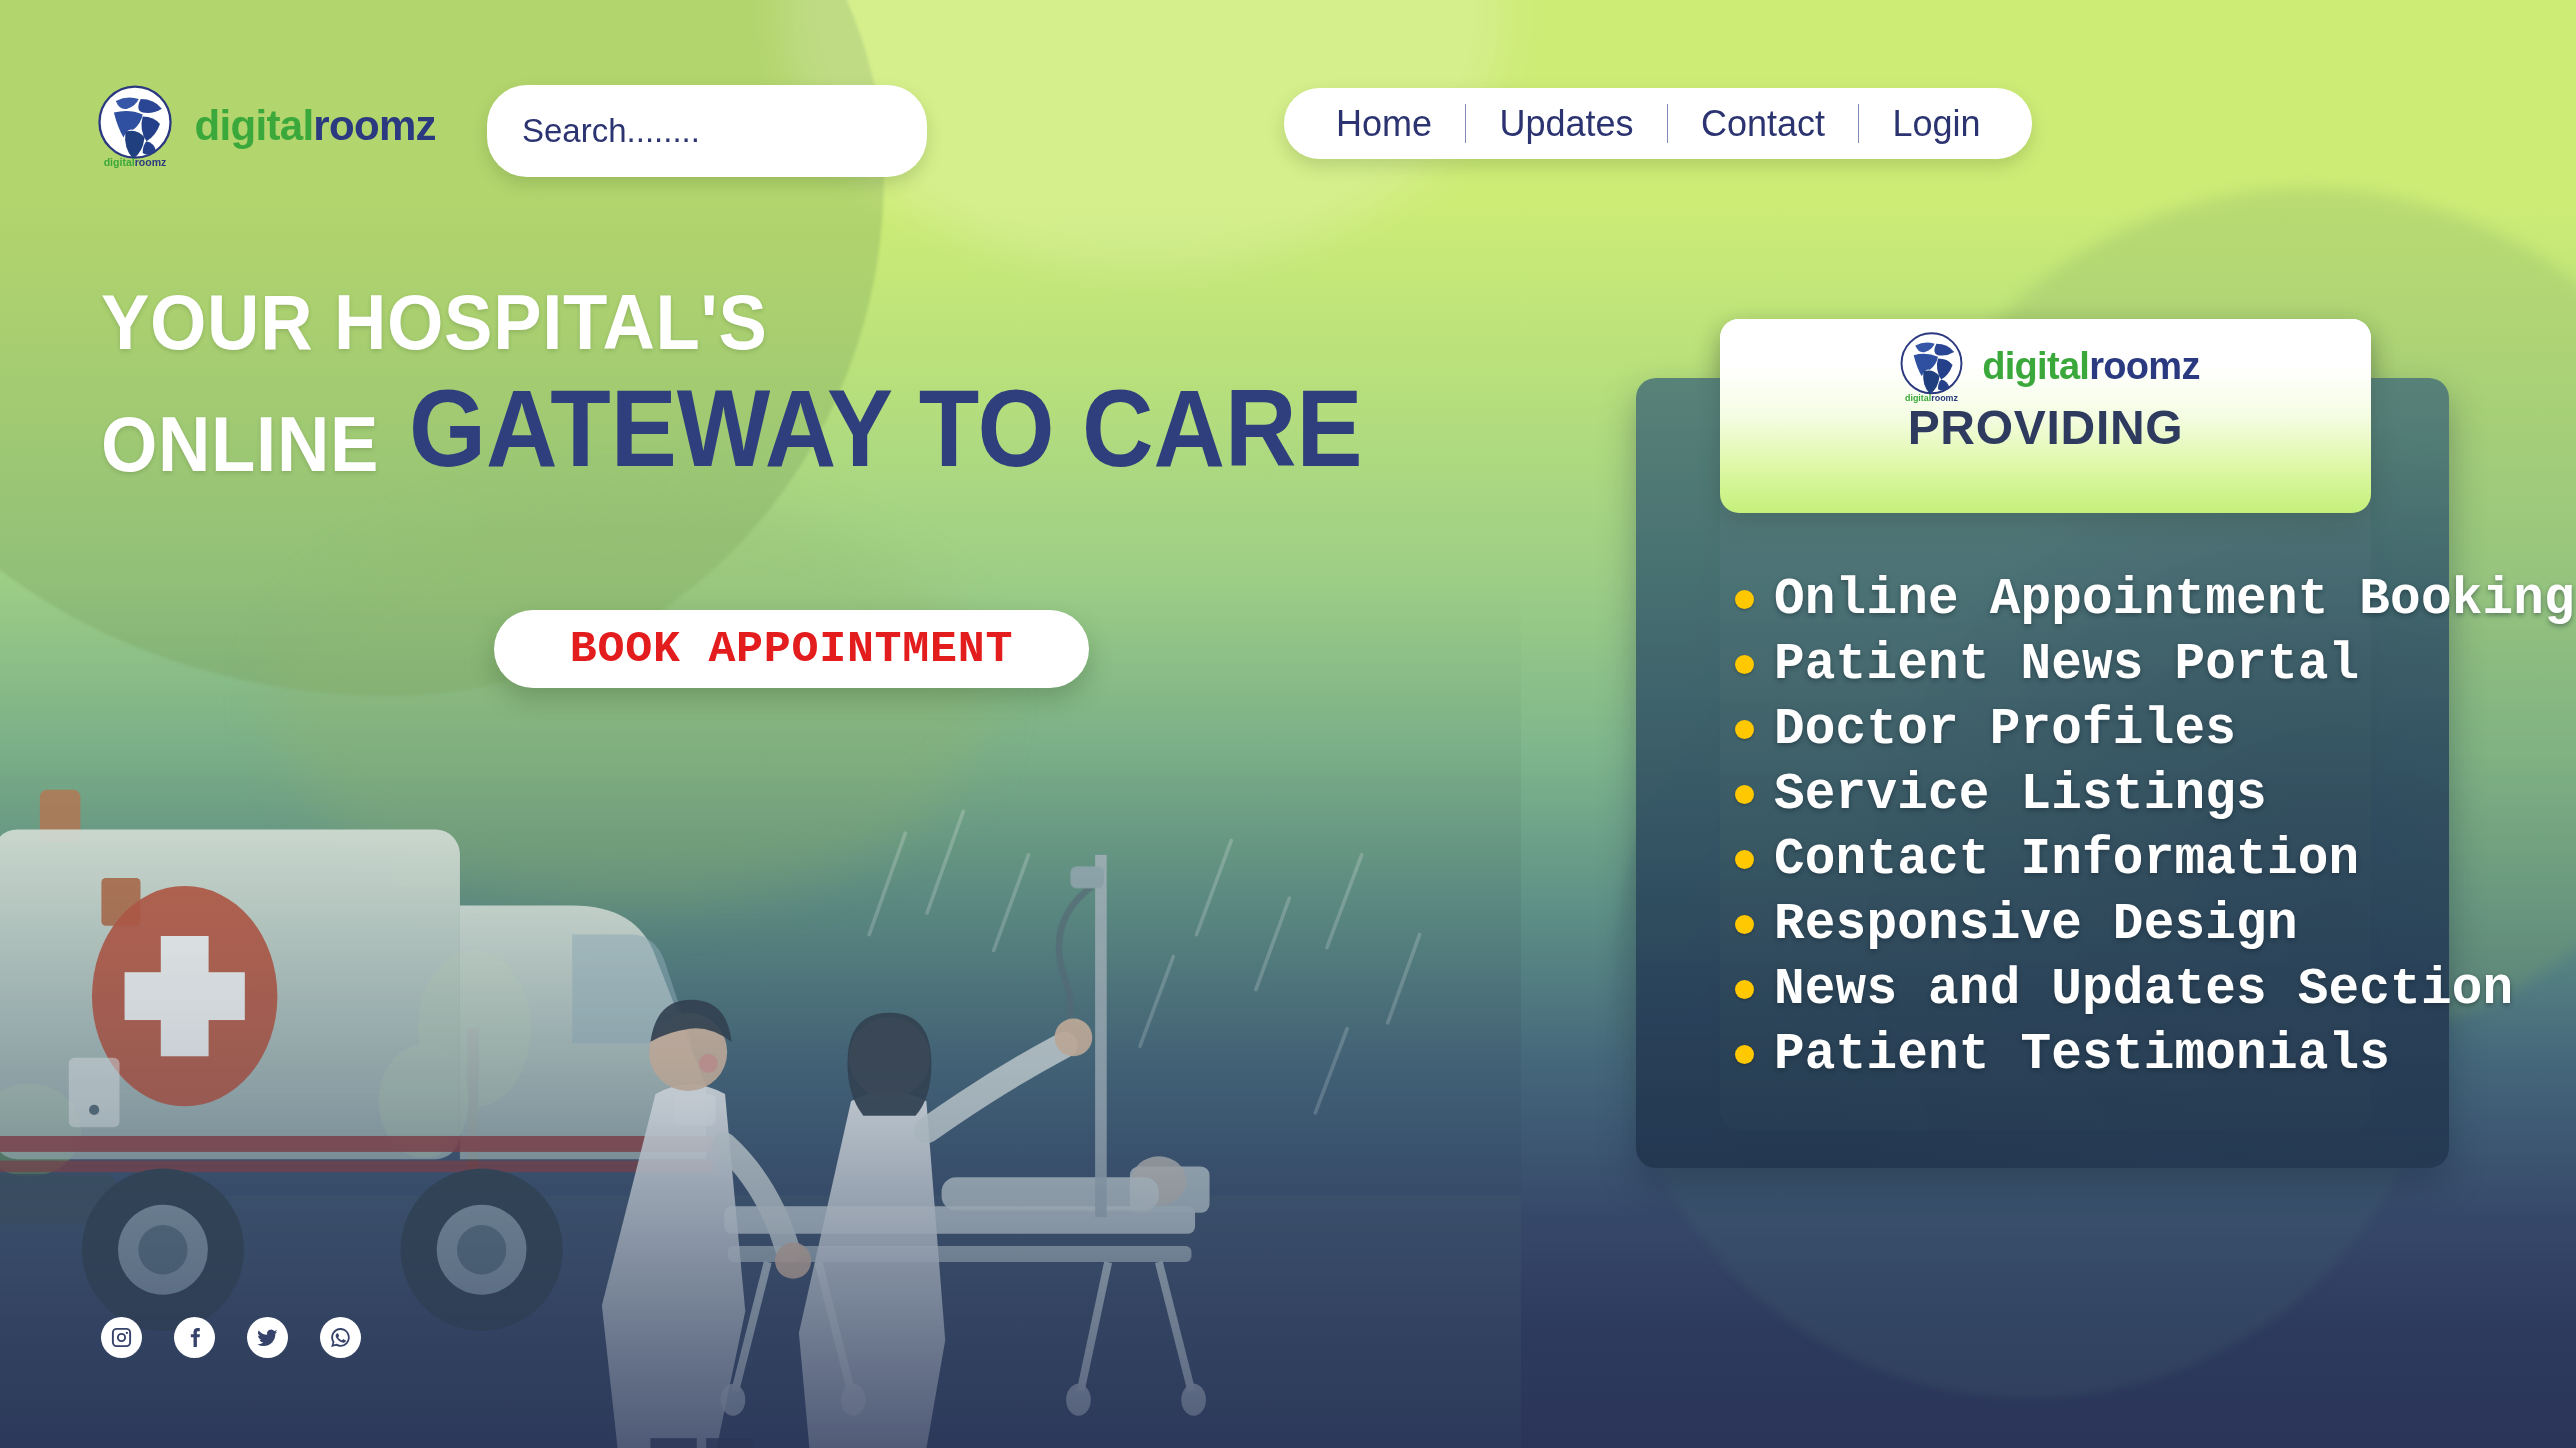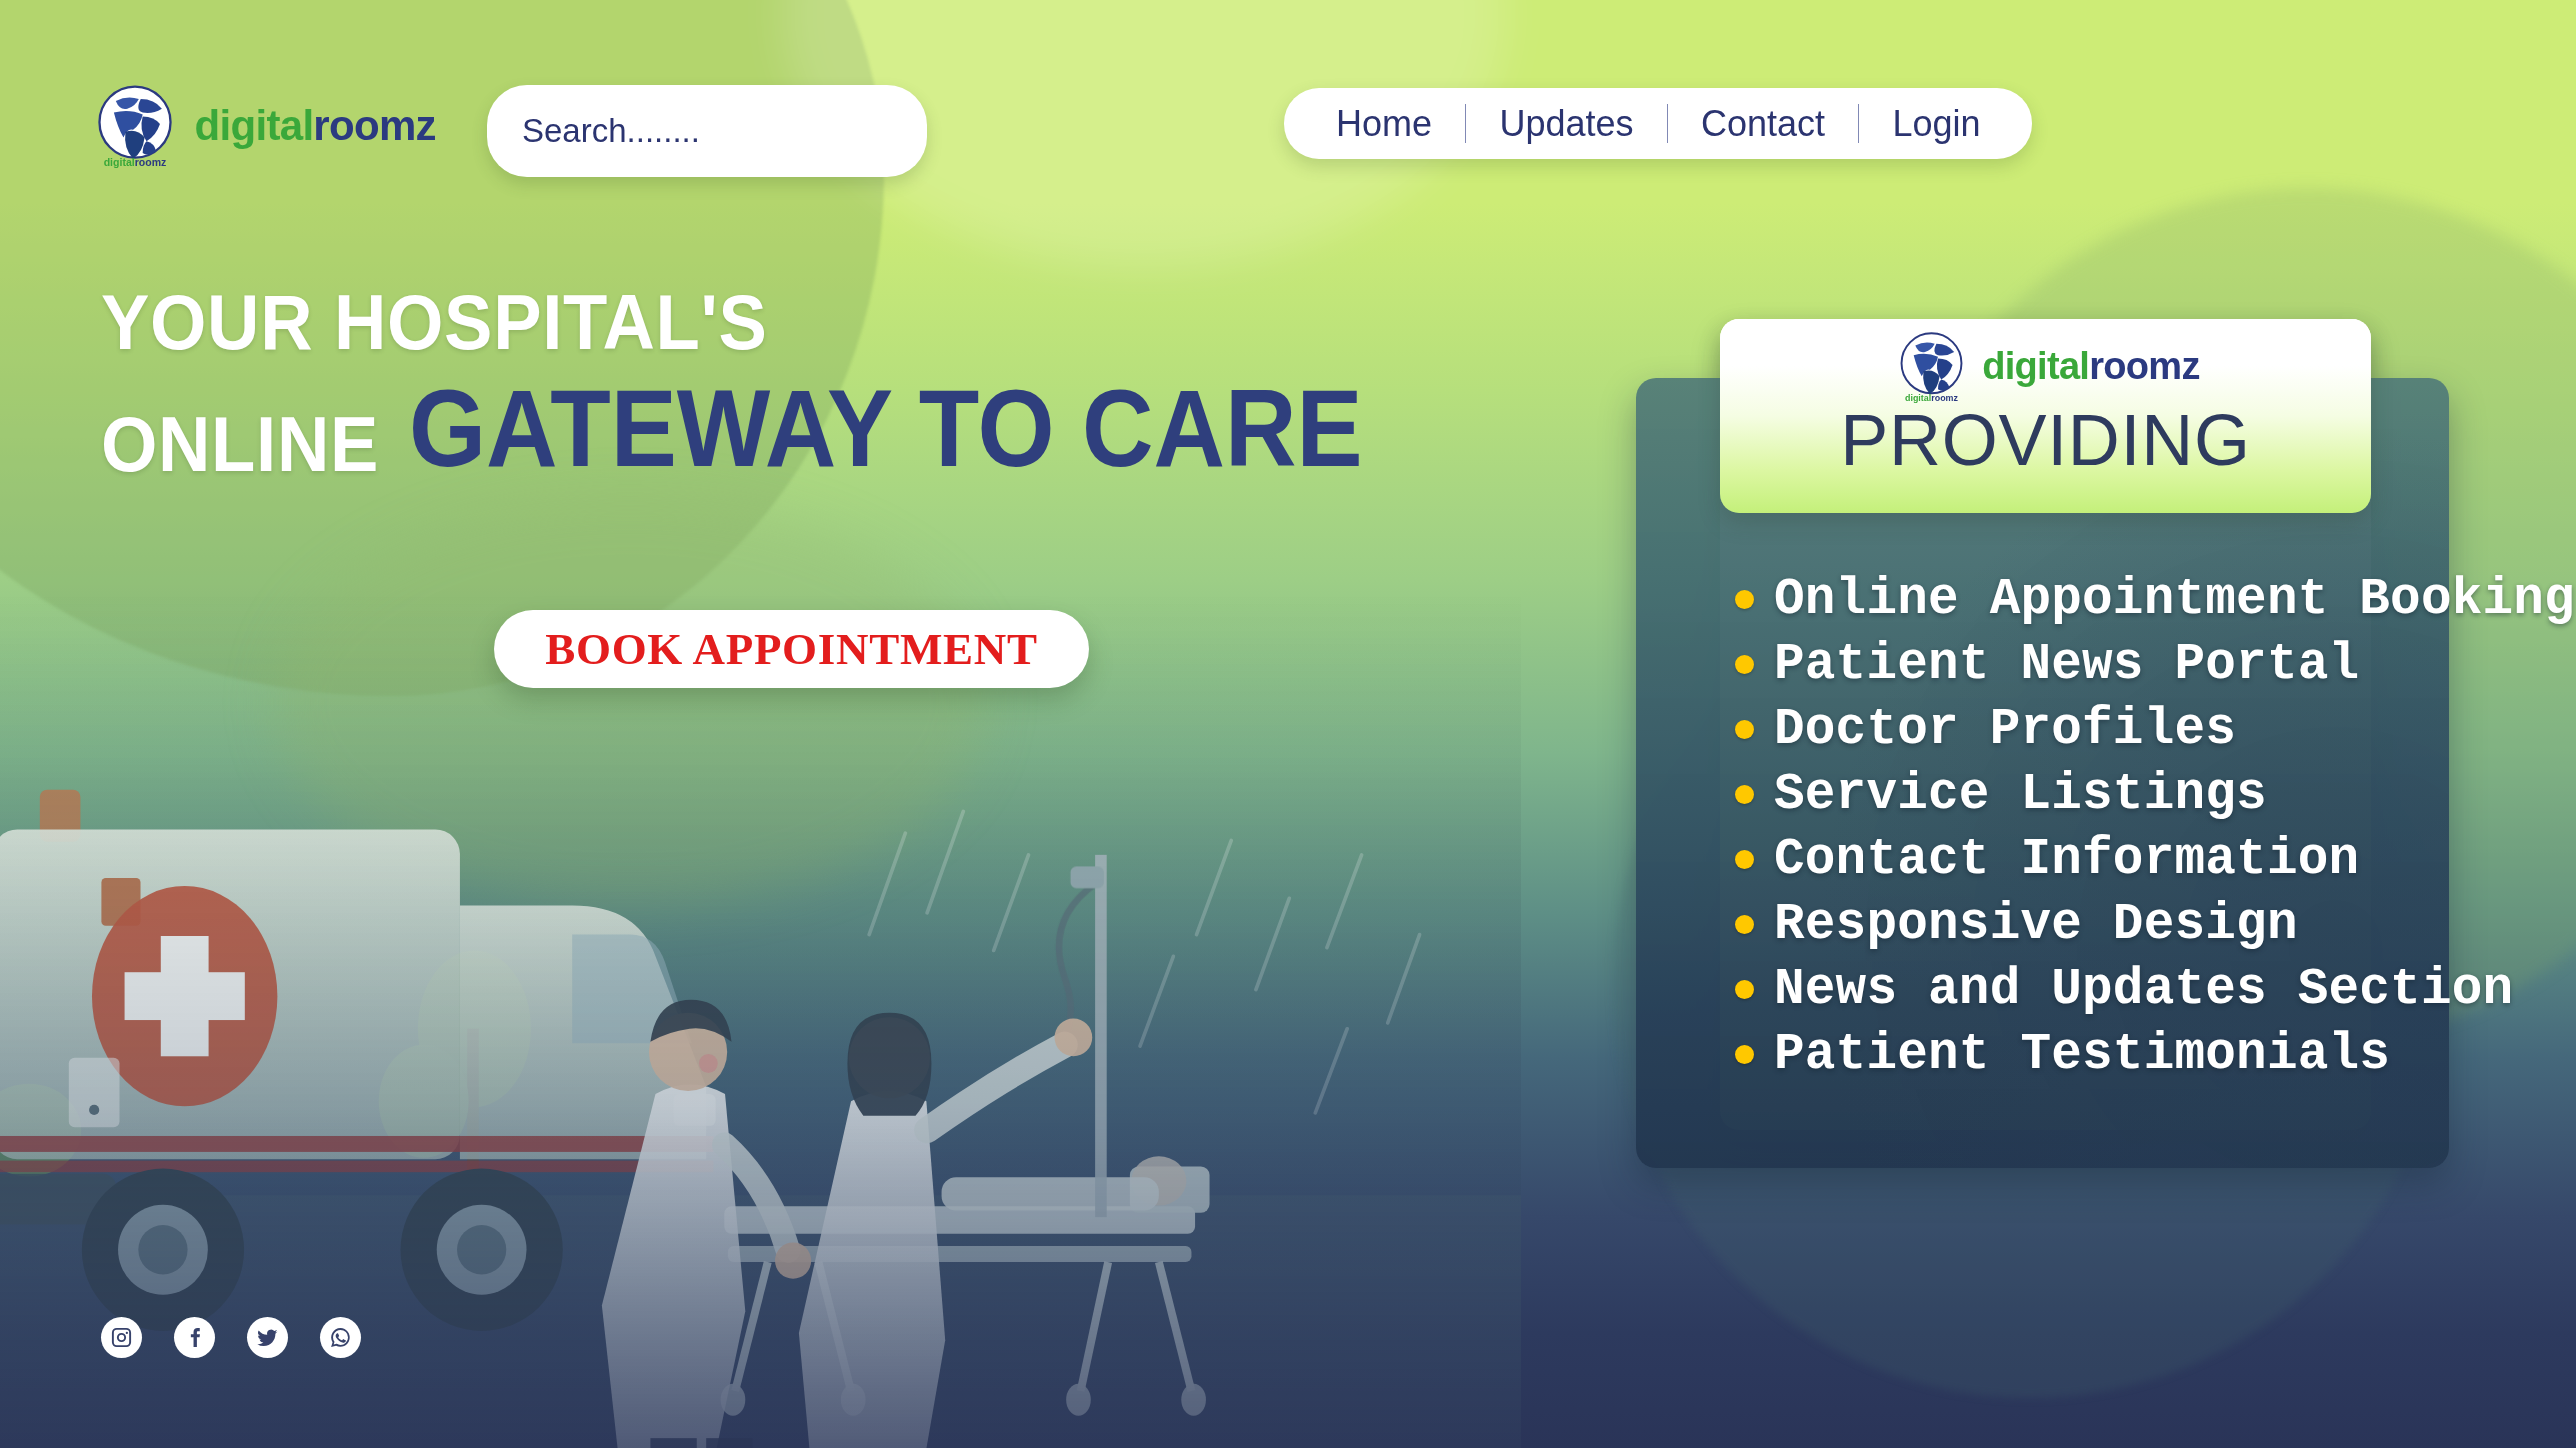--- a/index.html
+++ b/index.html
@@ -147,21 +147,21 @@
     letter-spacing:0px; line-height:1;
     transform:scaleX(0.90); transform-origin:left center;
   }
 
   .cta {
     position:absolute; left:494px; top:610px;
     width:595px; height:78px;
     background:#ffffff; border:0; border-radius:39px;
     box-shadow:0 11.6px 24.6px rgba(40,70,30,0.26);
     cursor:pointer;
-    font-family:Liberation Serif, serif;
+    font-family:Liberation Mono, monospace;
     font-size:45px; font-weight:700; letter-spacing:0.7px;
     color:#e31d1d;
     z-index:30;
   }
 
   
   .socials {
     position:absolute; left:101px; top:1317px;
     display:flex; gap:32px; z-index:30;
   }
@@ -208,21 +208,21 @@
     display:flex; flex-direction:column; align-items:center; justify-content:flex-start;
     padding-top:7.2px;
   }
   .panel-logo { display:flex; align-items:center; gap:10px; }
   .panel-globe { width:81px; height:81px; display:block; }
   .panel-wordmark { font-size:38px; font-weight:700; letter-spacing:-0.7px; line-height:1; white-space:nowrap; }
   .panel-wordmark .w-green { color:#3aa83a; }
   .panel-wordmark .w-navy  { color:#2b3a80; }
   .panel-title {
     margin-top:-2.9px;
-    font-size:72px; font-weight:400; color:#2e3b5e;
+    font-size:48px; font-weight:700; color:#2e3b5e;
     letter-spacing:0.7px; line-height:1;
   }
 
   .feature-list {
     position:absolute; left:99px; top:239px;
     width:695px;
     list-style:none;
   }
   .feature-item {
     display:flex; align-items:center;

